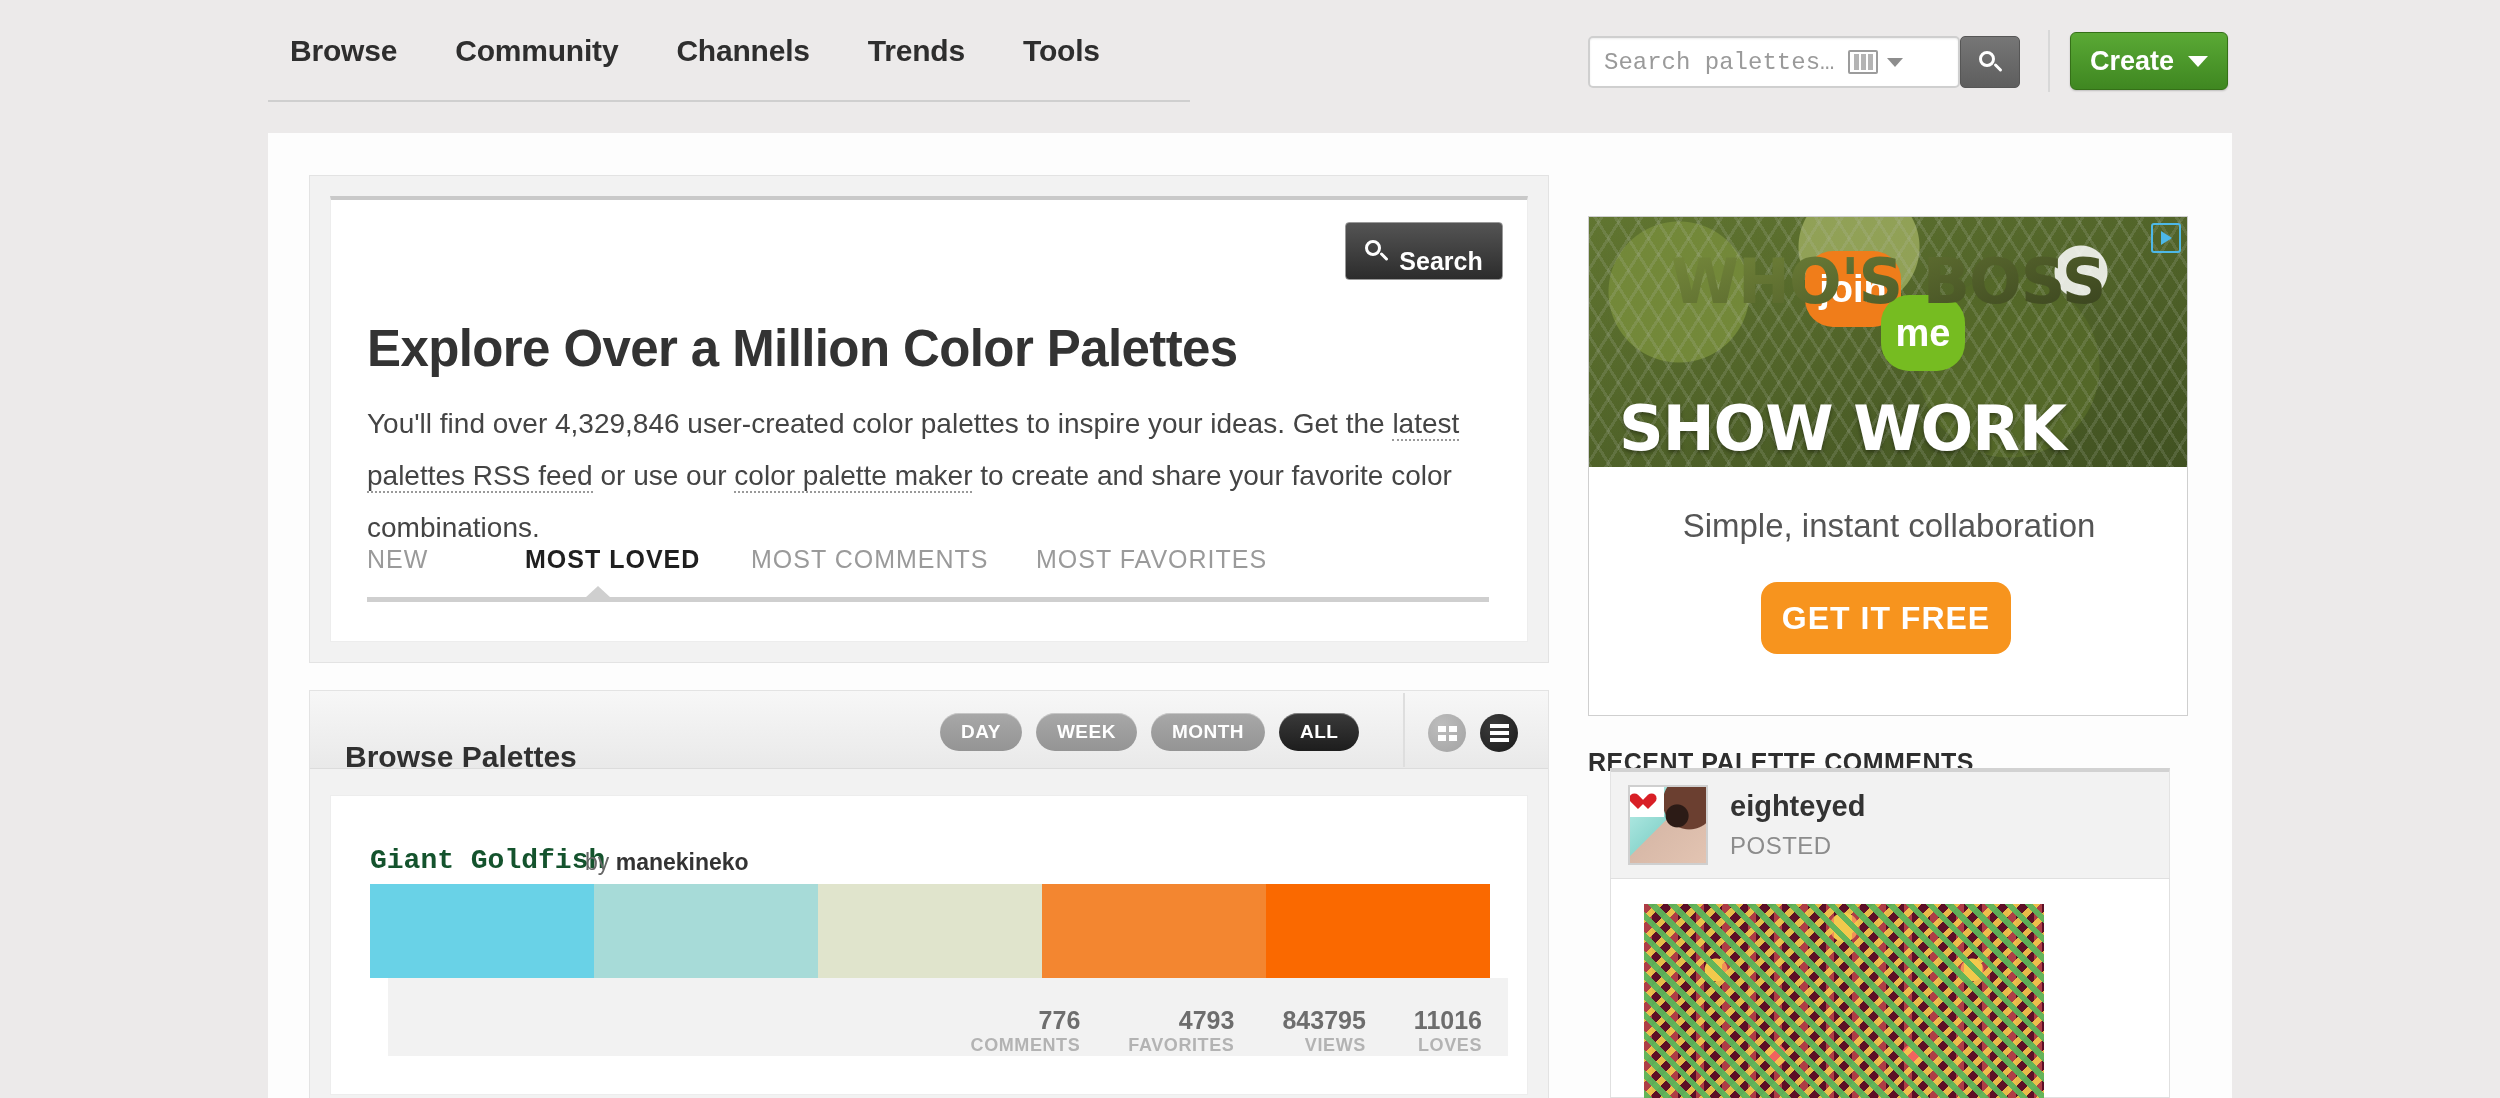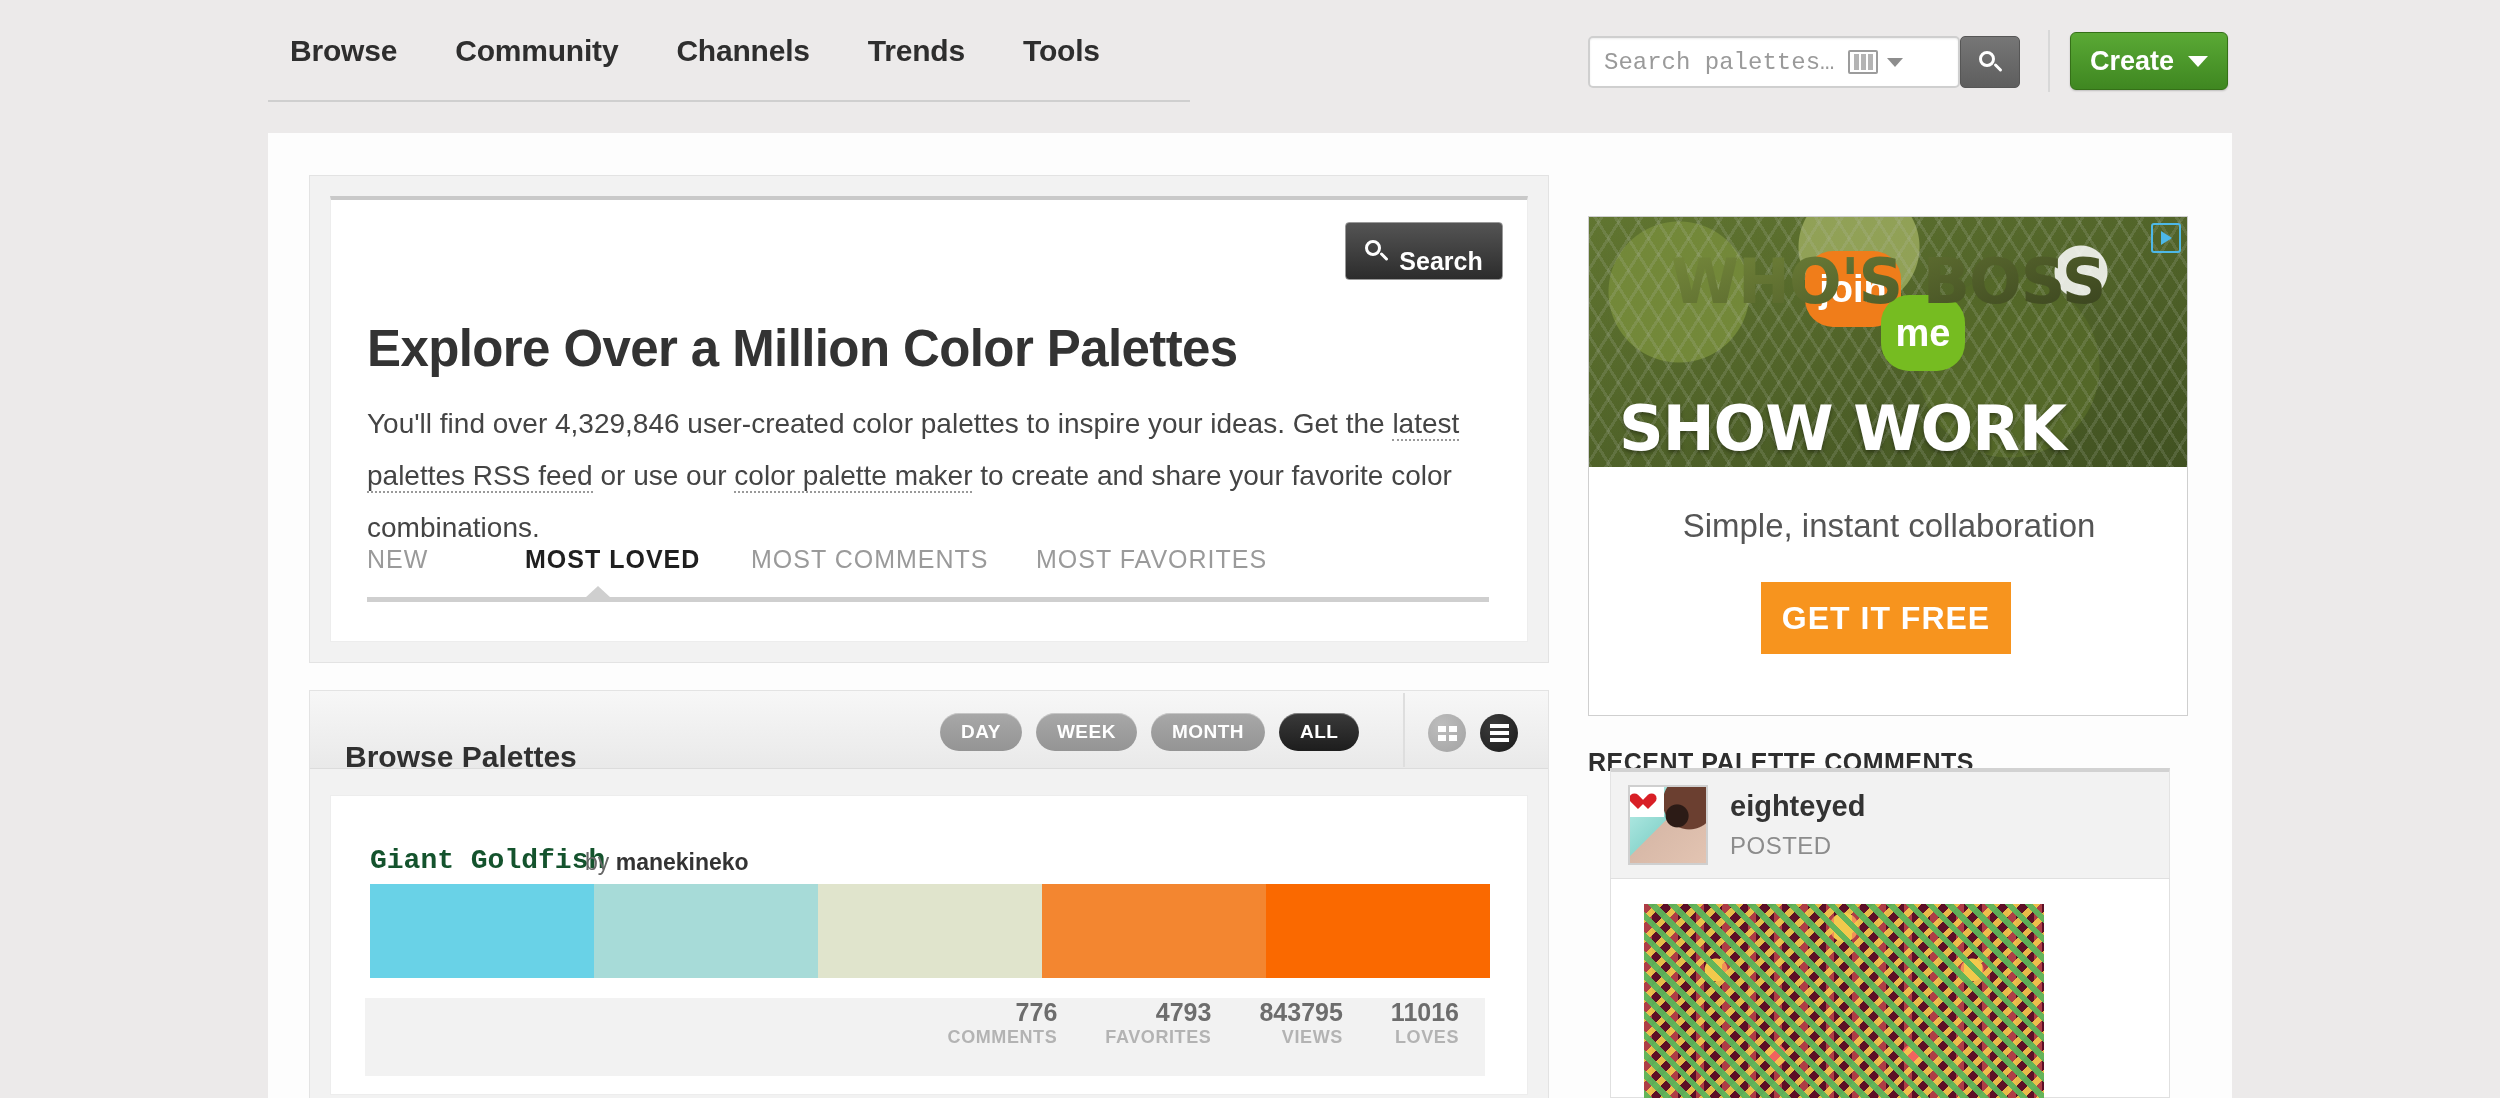--- a/index.html
+++ b/index.html
@@ -219,24 +219,24 @@
     position:absolute; left:585px; top:849px;
     font-size:23px; color:#666;
   }
   #palette-by b { color:#333; }
   #swatches {
     position:absolute; left:370px; top:884px;
     width:1120px; height:94px; display:flex;
   }
   .swatch { flex:1; height:94px; }
   #stats-bar {
-    position:absolute; left:365px; top:978px;
+    position:absolute; left:388px; top:978px;
     width:1120px; height:78px; background:#f2f2f2;
-    display:flex; align-items:flex-start; justify-content:flex-end;
-    gap:48px; padding-right:26px;margin-top:20px;
+    display:flex; align-items:flex-end; justify-content:flex-end;
+    gap:48px; padding-right:26px;
   }
   .stat { text-align:right; }
   .stat-num { font-size:25px; font-weight:bold; color:#6d6d6d; line-height:28px; }
   .stat-label { font-size:18px; font-weight:bold; color:#b3b3b3; letter-spacing:0.6px; line-height:22px; }
 
   
   #ad-box {
     position:absolute; left:1588px; top:175px;
     width:600px; height:500px;
     border:1px solid #cfcfcf;
@@ -279,21 +279,21 @@
     -webkit-background-clip:text; background-clip:text;
     -webkit-text-fill-color:transparent;
     z-index:5; pointer-events:none;
   }
   #ad-tagline {
     position:absolute; left:0; top:290px; width:600px; text-align:center;
     font-size:33px; color:#555;
   }
   #ad-cta {
     position:absolute; left:172px; top:365px;
-    width:250px; height:72px; border-radius:0; background:#f7941e;
+    width:250px; height:72px; border-radius:16px; background:#f7941e;
     display:flex;align-items:center;justify-content:center;
     font-size:32px; font-weight:bold; color:#fff; letter-spacing:1px;
     cursor:pointer;
   }
   #ad-choice {
     position:absolute; right:8px; top:6px; width:30px; height:30px;
     border:2px solid #4db8e8; border-radius:3px;
     display:flex; align-items:center; justify-content:center;
   }
   #ad-choice::after {

